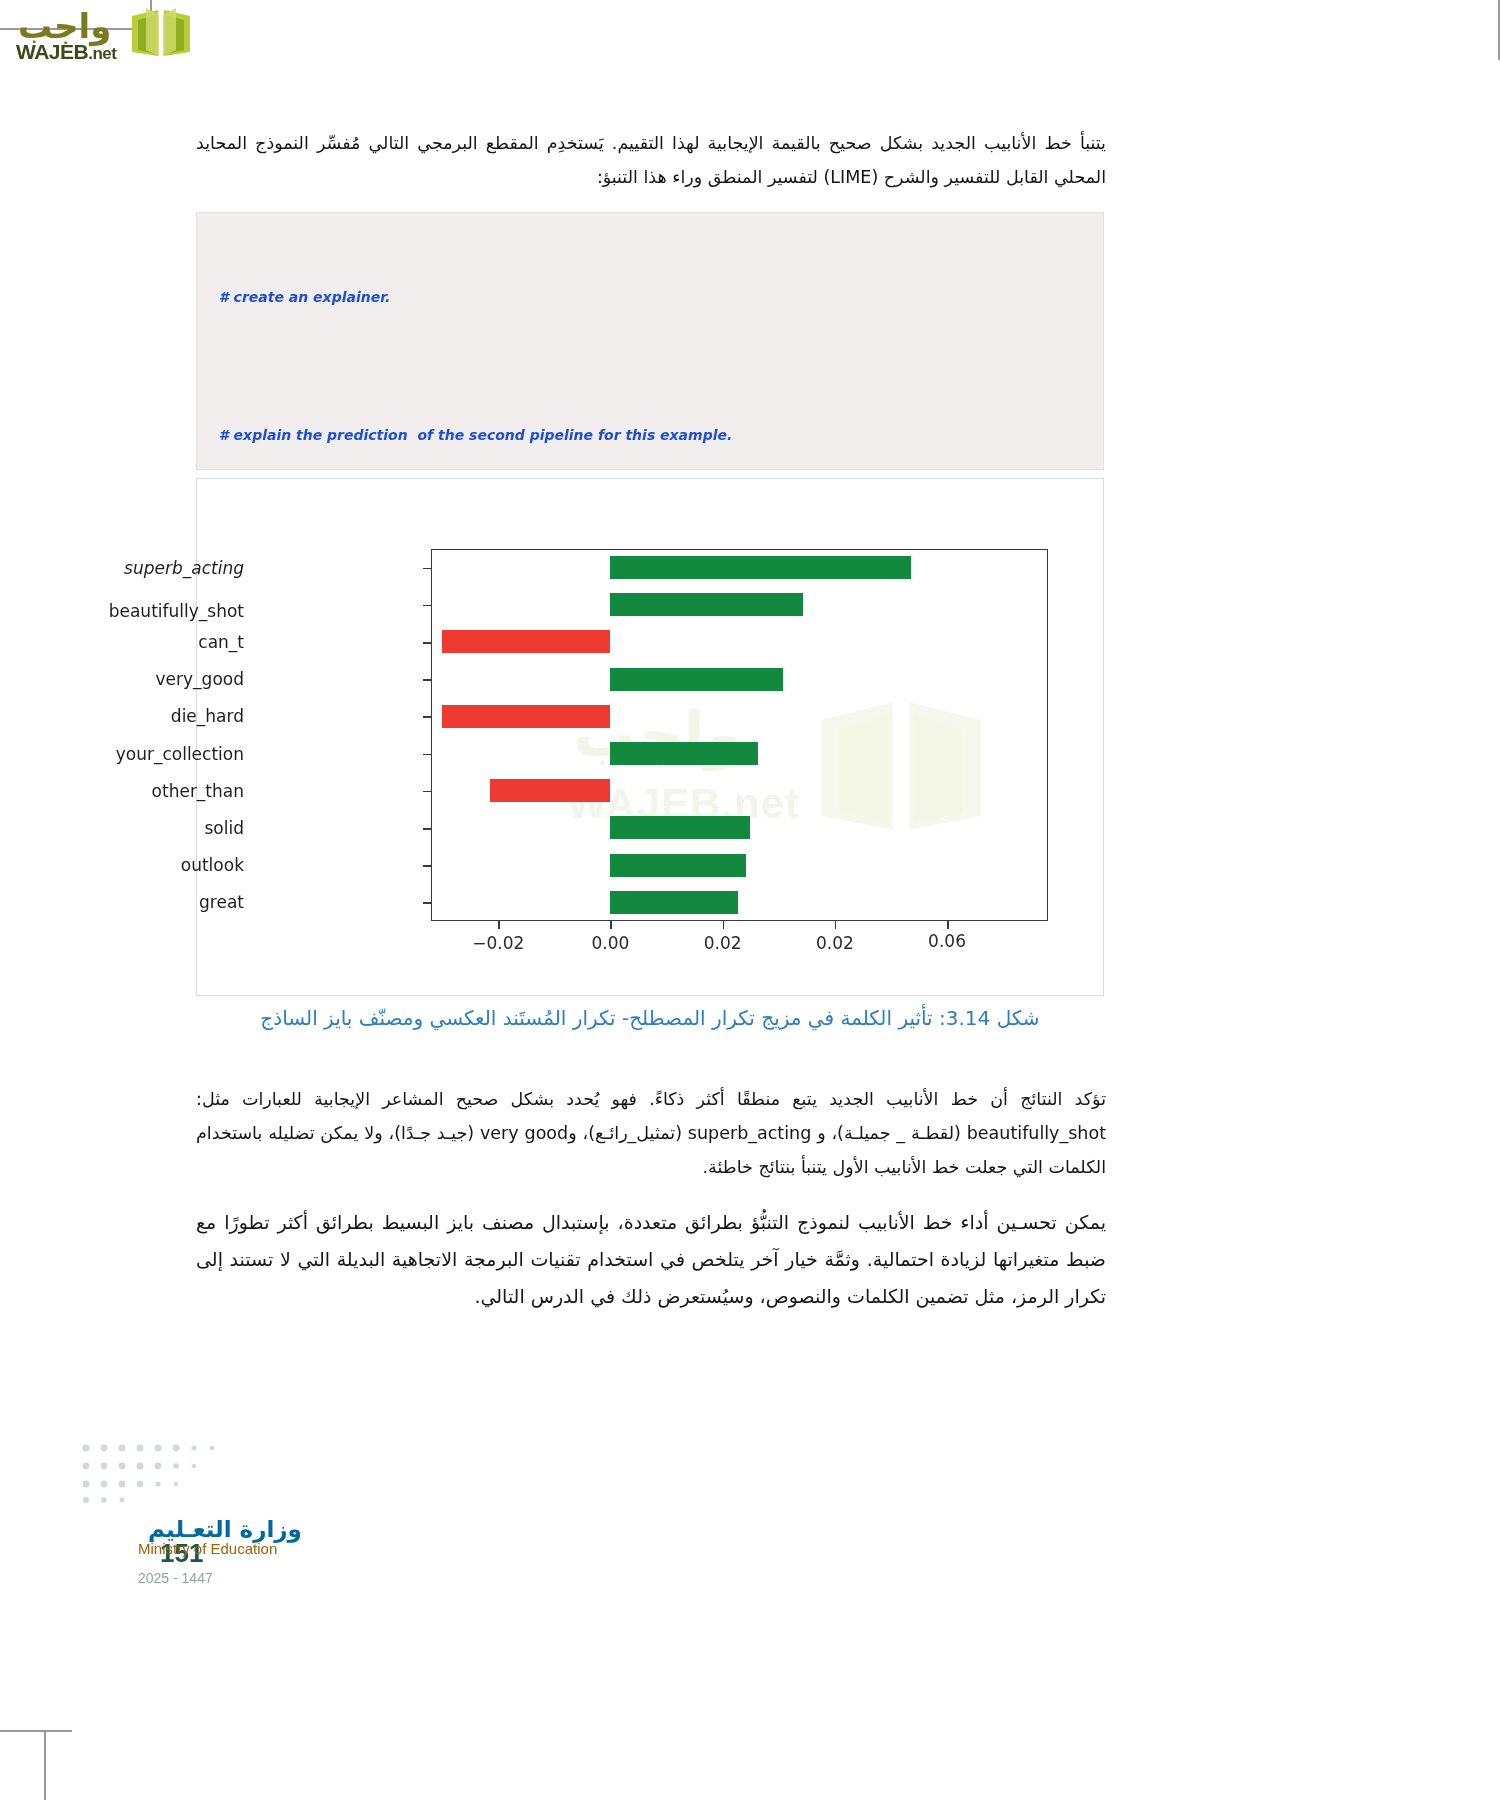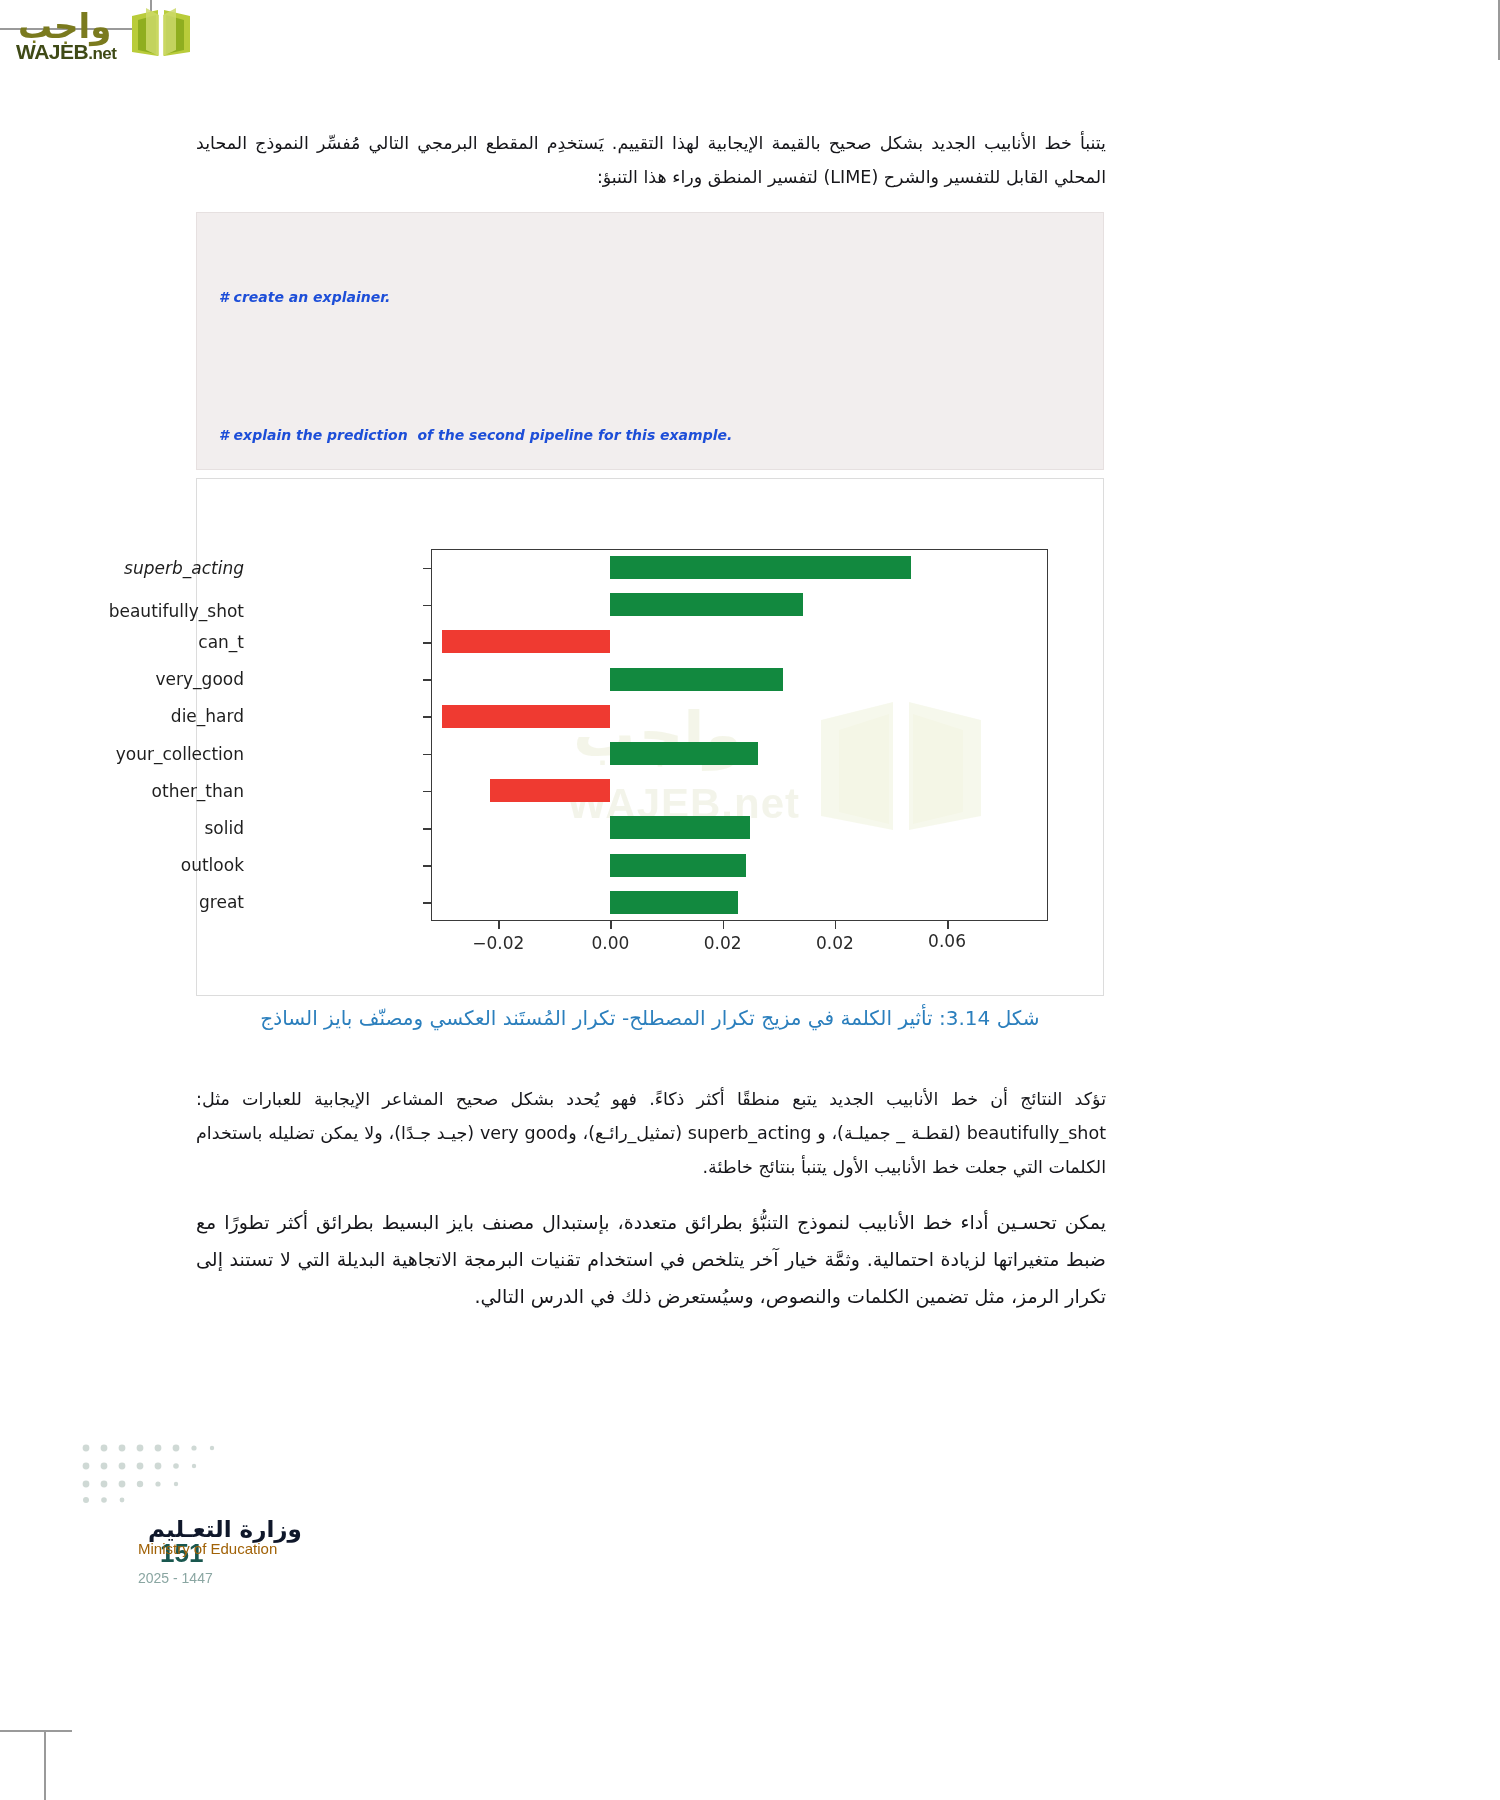--- a/index.html
+++ b/index.html
@@ -115,21 +115,21 @@
     font-family:"DejaVu Sans", sans-serif;
   }
 
   
   .p-a{left:196px;top:1082px;width:910px;font-size:17.5px;}
   .p-b{left:196px;top:1188px;width:910px;font-size:19px;margin-top:16px;}
 
   
   .footer{position:absolute;left:72px;bottom:200px;width:320px;height:160px;}
   .dotgrid{position:absolute;left:6px;top:0;width:170px;height:64px;}
-  .moe-ar{position:absolute;left:76px;top:76px;font-size:23px;font-weight:bold;color:#0f172a;
+  .moe-ar{position:absolute;left:76px;top:76px;font-size:23px;font-weight:bold;color:#0369a1;
       font-family:"DejaVu Sans", sans-serif;direction:rtl;letter-spacing:1px;}
   .moe-en{position:absolute;left:66px;top:100px;font-size:15px;color:#a16207;}
   .moe-yr{position:absolute;left:66px;top:130px;font-size:14px;color:#8aa6a2;}
   .pageno{position:absolute;left:88px;top:98px;font-size:26px;font-weight:bold;color:#19574f;}
 </style>
 </head>
 <body>
 
 <div class="crop-line crop-tr"></div>
 <div class="crop-line crop-tl"></div>

